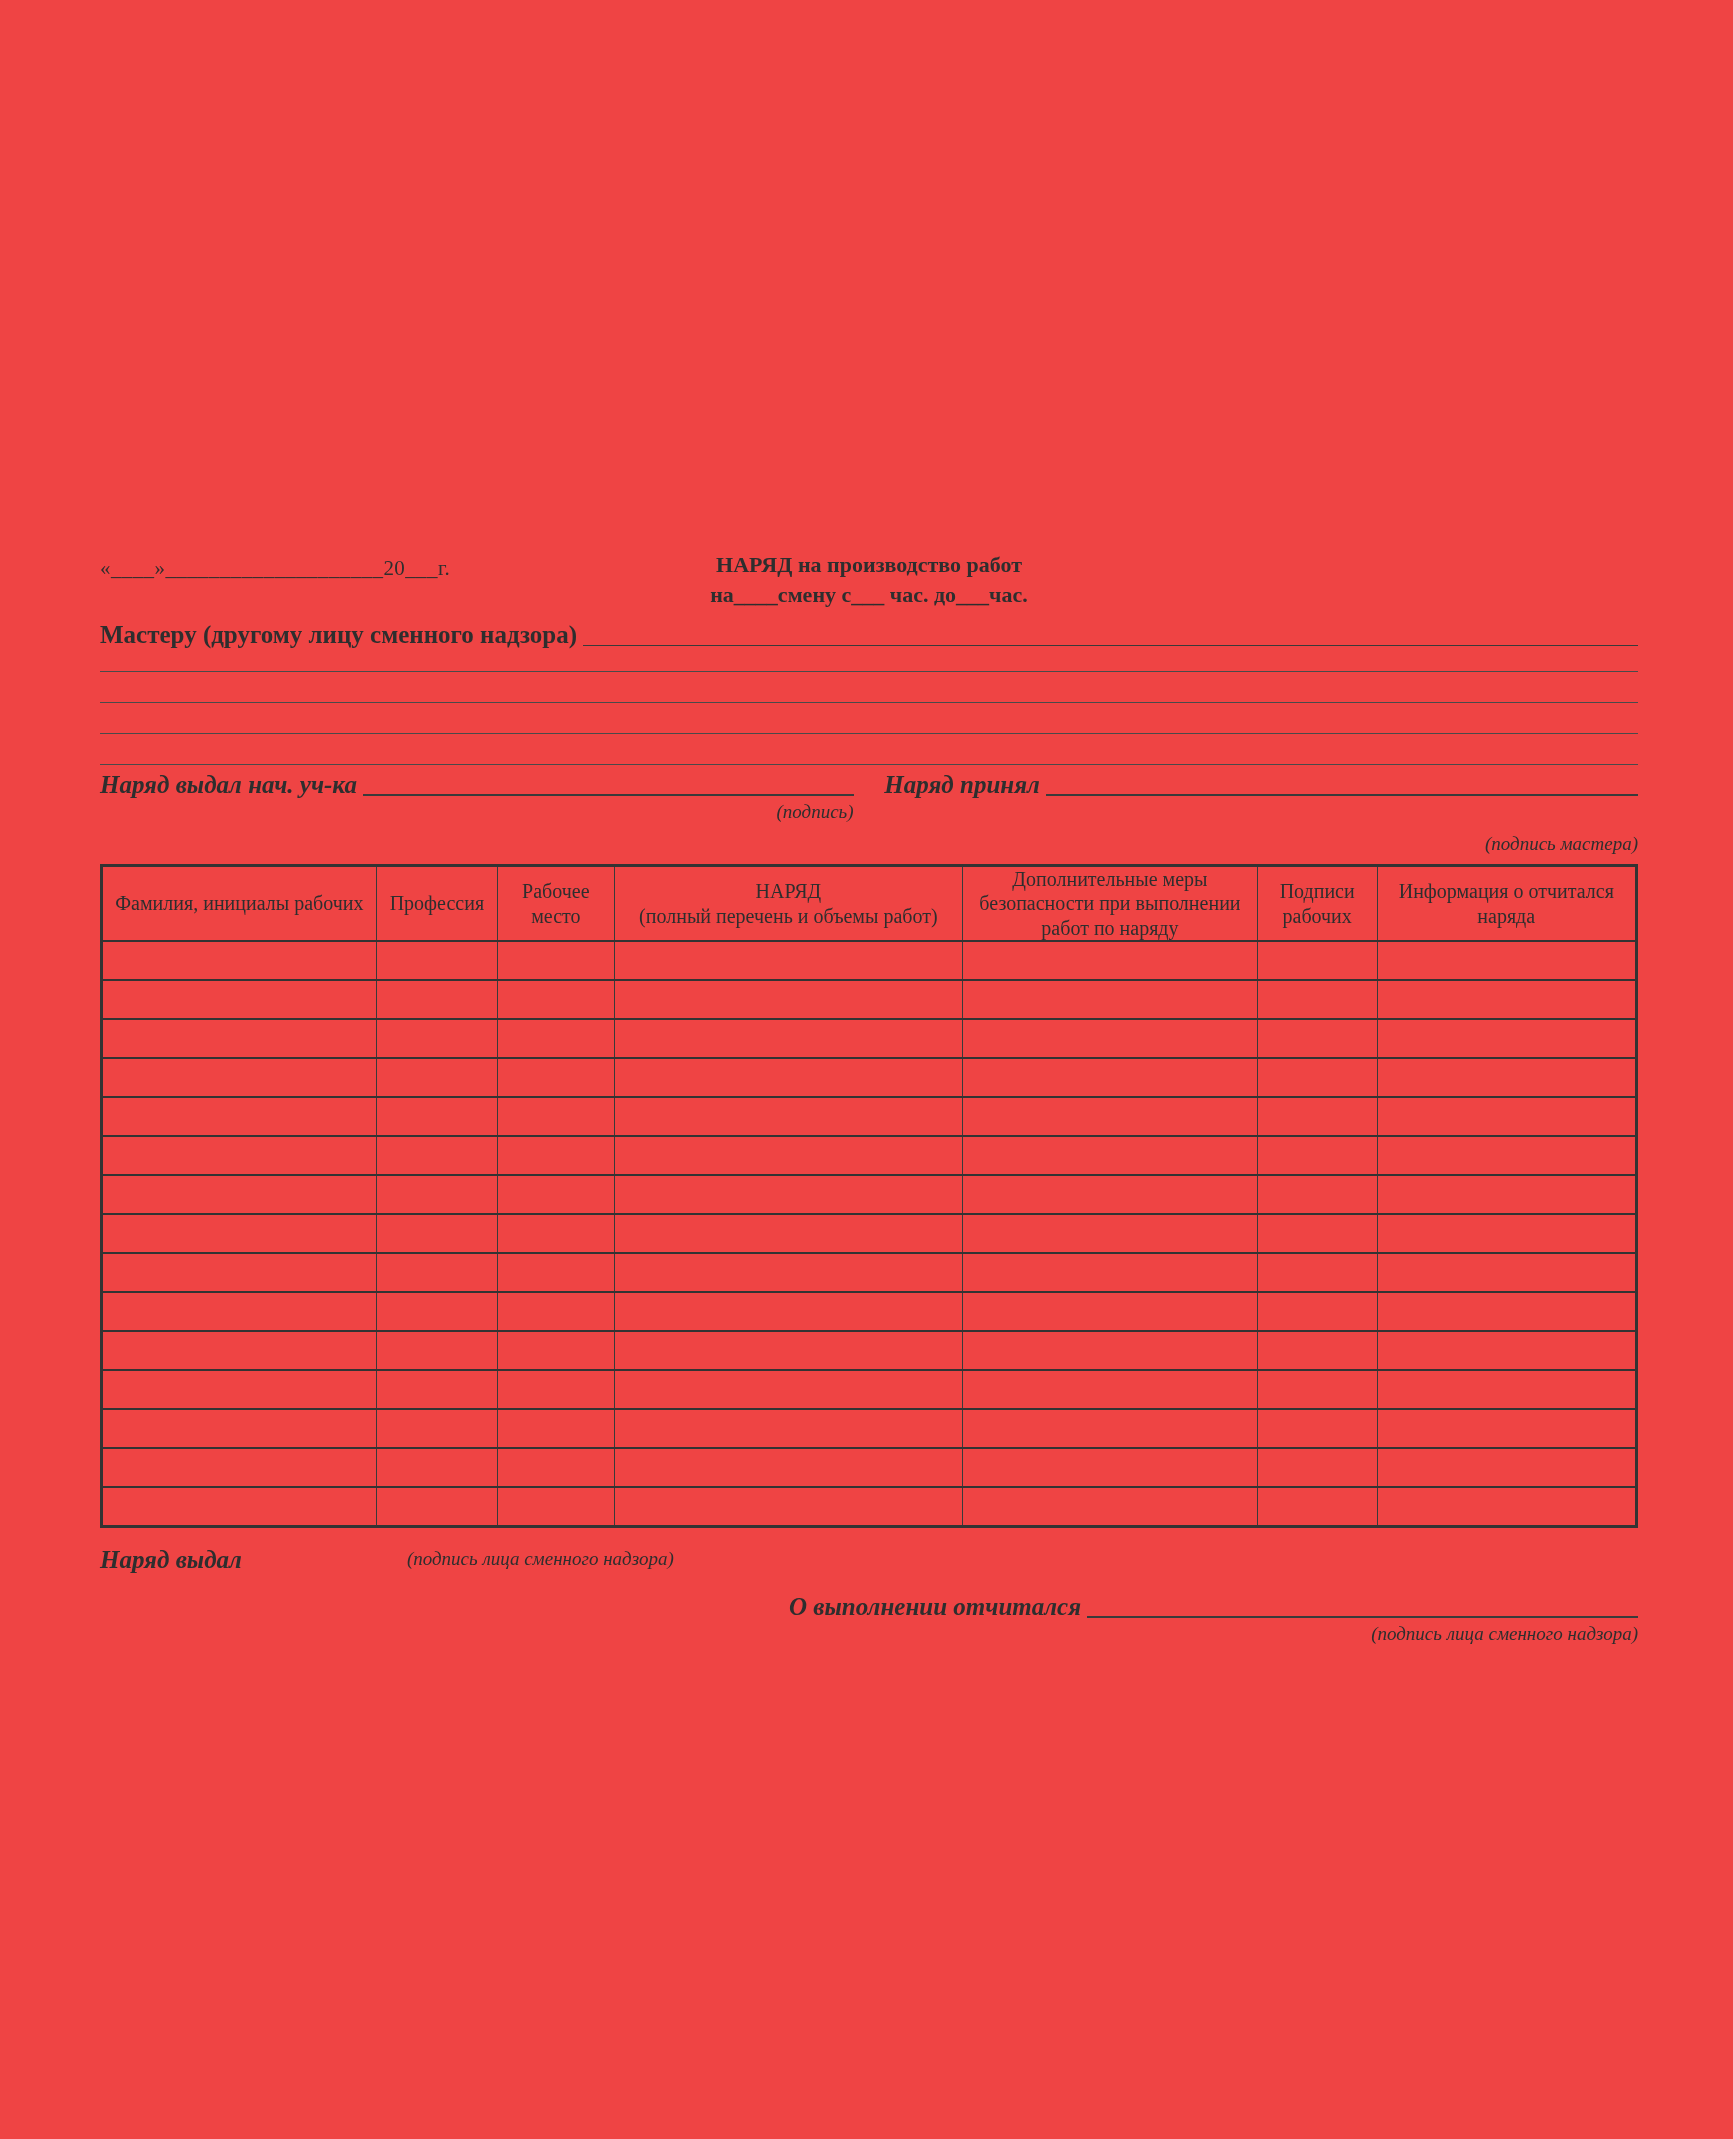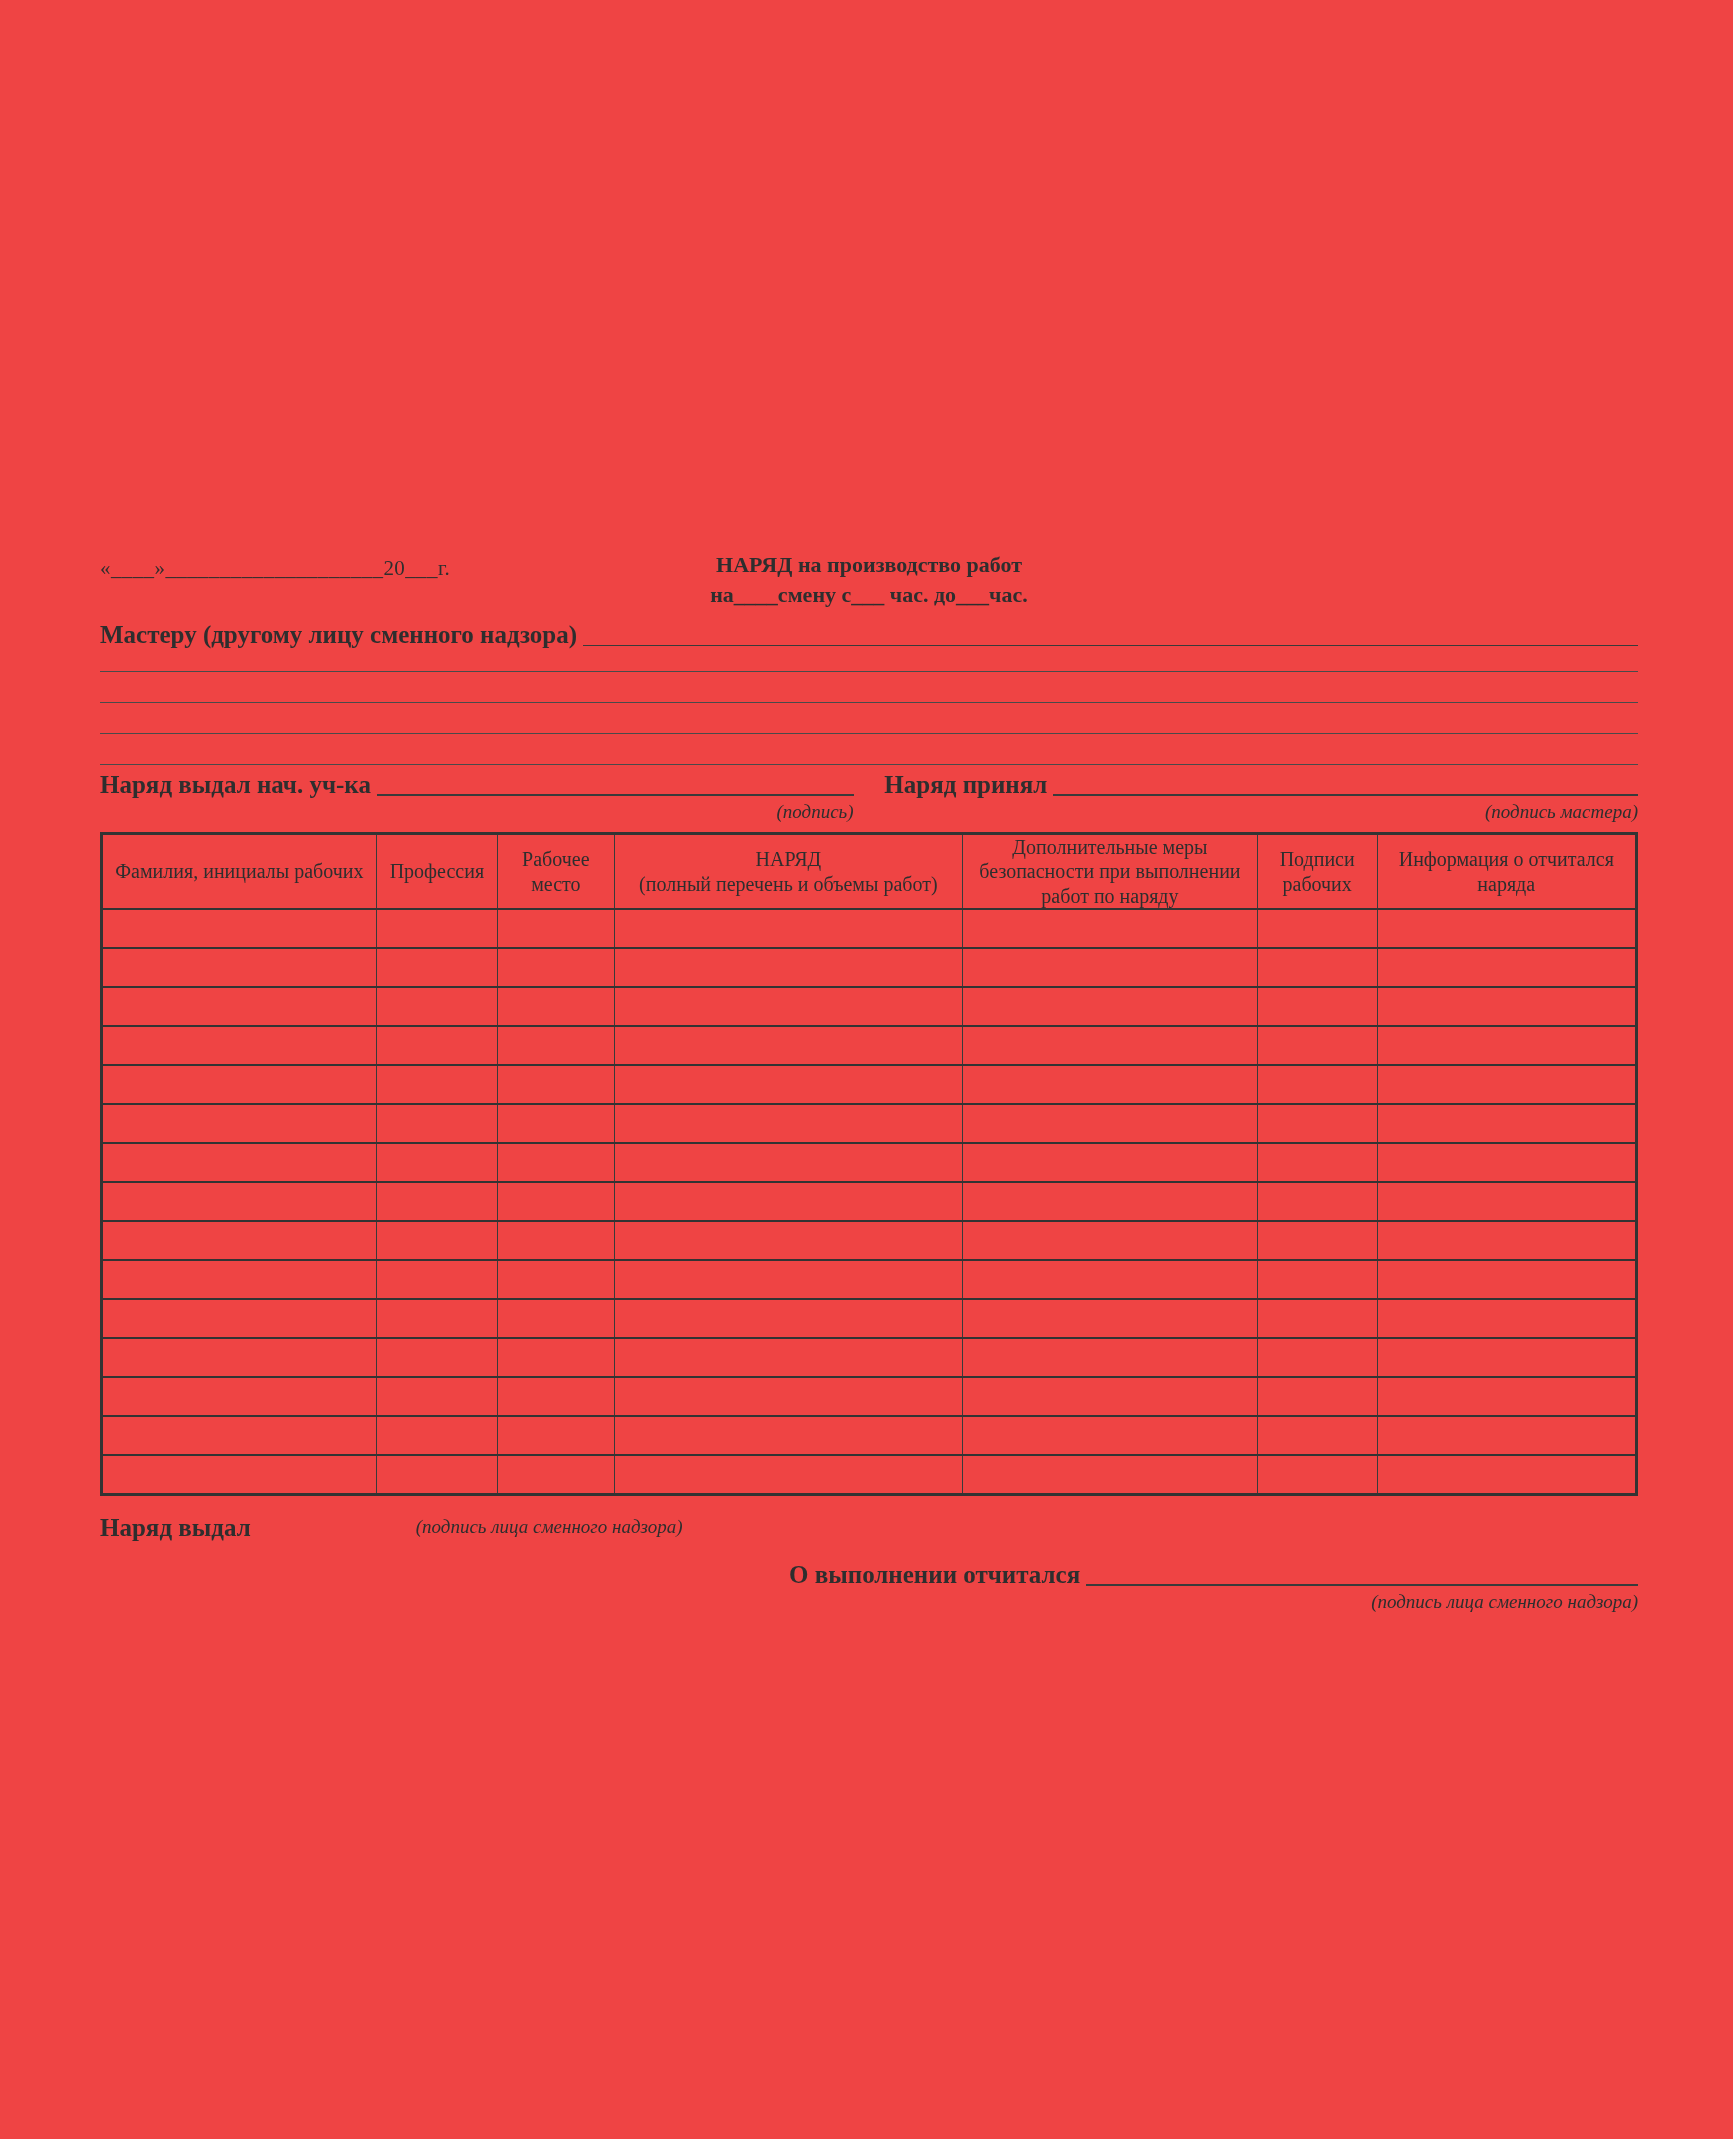--- a/index.html
+++ b/index.html
@@ -33,22 +33,22 @@
 
   
   .rules { margin-top:0; }
   .rule { height:30px; border-bottom:1.5px solid #4a4a4a; }
   .rule:first-child { height:22px; }
 
   
   .sig-row { display:flex; margin-top:6px; }
   .sig-group { display:flex; flex-direction:column; }
   .sig-left  { width:49%; margin-right:2%; }
-  .sig-right { flex:1; }
-  .sig-line { display:flex; }
+  .sig-right { flex:1;gap:32px; }
+  .sig-line { display:flex;font-style:italic; }
   .sig-line .fill-line { border-bottom-width:2.2px; }
   .sig-hint { font-style:italic; font-size:19px; line-height:22px; margin-top:1.5px; text-align:right; }
   .sig-left  .sig-hint { margin-left:274px; }
   .sig-right .sig-hint { margin-left:174px; }
 
   
   .form-table {
     width:100%; border-collapse:collapse; table-layout:fixed;
     margin-top:9px; border:3px solid #333333;
   }

